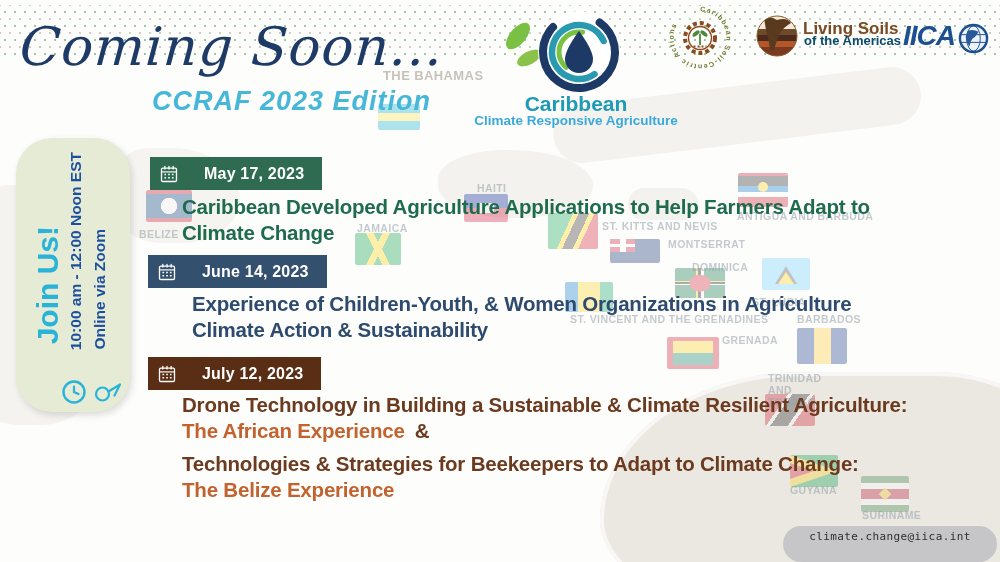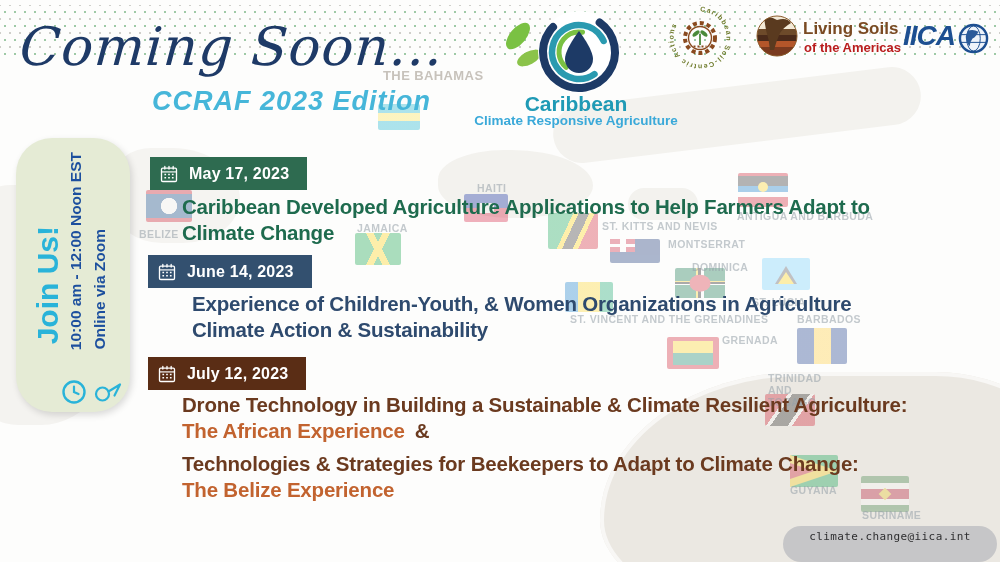--- a/index.html
+++ b/index.html
@@ -58,35 +58,35 @@
   
   .forum-logo-svg{position:absolute;left:493px;top:4px;width:142px;height:96px;}
   .forum-name1{position:absolute;left:470px;top:92px;width:212px;text-align:center;font-size:21px;font-weight:600;color:#1f9ab5;}
   .forum-name2{position:absolute;left:455px;top:113px;width:242px;text-align:center;font-size:13.5px;font-weight:600;color:#3aa9d9;}
   .forum-name3{position:absolute;left:470px;top:127px;width:212px;text-align:center;font-family:"DejaVu Serif",serif;font-style:italic;font-size:21px;color:#bfa87e;letter-spacing:6px;}
 
   
   .logo-soil{position:absolute;left:667px;top:5px;width:66px;height:66px;}
   .logo-ls-circle{position:absolute;left:756px;top:15px;width:42px;height:42px;}
   .ls-line1{position:absolute;left:803px;top:19px;font-size:17px;font-weight:bold;color:#7a4a22;}
-  .ls-line2{position:absolute;left:804px;top:40px;font-size:13px;font-weight:600;color:#b91c1c;}
+  .ls-line2{position:absolute;left:804px;top:33px;font-size:13px;font-weight:600;color:#0c4a6e;}
   .iica-text{position:absolute;left:903px;top:20px;font-size:28px;font-weight:bold;font-style:italic;color:#1d4f91;letter-spacing:-1px;}
   .iica-globe{position:absolute;left:958px;top:23px;width:31px;height:31px;}
 
   
   .join-pill{position:absolute;left:16px;top:138px;width:114px;height:274px;border-radius:36px;background:#e5ebd5;box-shadow:2px 3px 7px rgba(0,0,0,.14);}
   .vtext{position:absolute;writing-mode:vertical-rl;transform:rotate(180deg);white-space:nowrap;}
   .join-label{left:15px;bottom:68px;font-size:30px;font-weight:bold;color:#29b3d9;}
   .time-label{left:51px;bottom:62px;font-size:15.5px;font-weight:bold;color:#1c4f9e;}
   .mode-label{left:75px;bottom:62px;font-size:15.5px;font-weight:bold;color:#1c4f9e;}
   .clock-icon{position:absolute;left:45px;bottom:7px;width:26px;height:26px;}
   .pin-icon{position:absolute;left:77px;bottom:9px;width:30px;height:22px;}
 
   
-  .banner{position:absolute;display:inline-flex;align-items:center;gap:10px;height:33px;padding:0 18px 0 9px;color:#fff;font-weight:bold;font-size:16px;letter-spacing:.2px;}
+  .banner{position:absolute;display:inline-flex;align-items:center;gap:25px;height:33px;padding:0 18px 0 9px;color:#fff;font-weight:bold;font-size:16px;letter-spacing:.2px;}
   .banner-may{left:150px;top:157px;background:#2e6b50;}
   .banner-june{left:148px;top:255px;background:#33506f;}
   .banner-july{left:148px;top:357px;background:#5a2d15;}
   .cal{width:20px;height:20px;flex:0 0 auto;}
   .title{position:absolute;left:182px;font-weight:bold;font-size:20.5px;line-height:1.25;letter-spacing:-.2px;white-space:nowrap;}
   .title-may{top:194px;color:#1e6b4e;}
   .title-june{top:291px;color:#2e4a6e;margin-left:10px;}
   .title-july1{top:392px;color:#6b3a1f;}
   .title-july2{top:451px;color:#6b3a1f;}
   .hl{color:#c2632f;}

